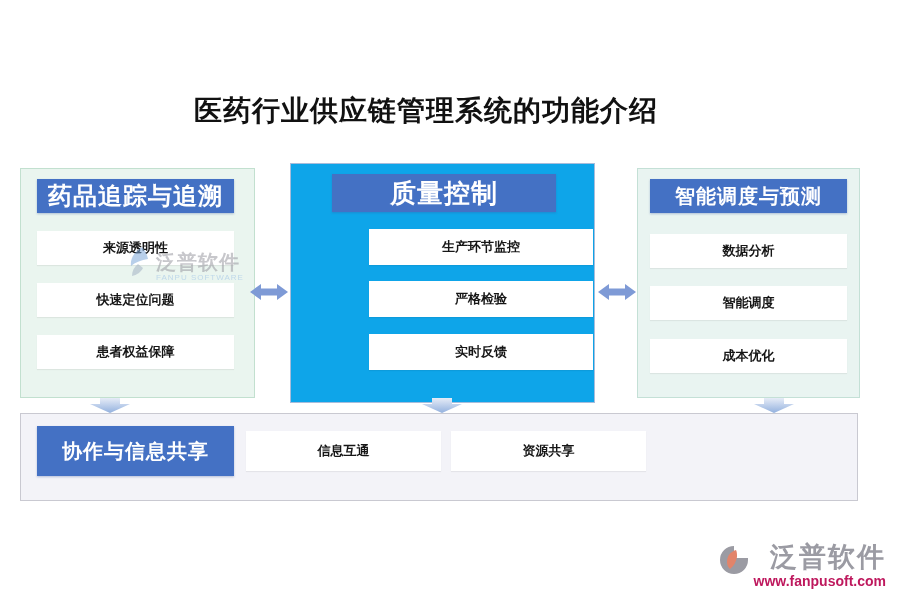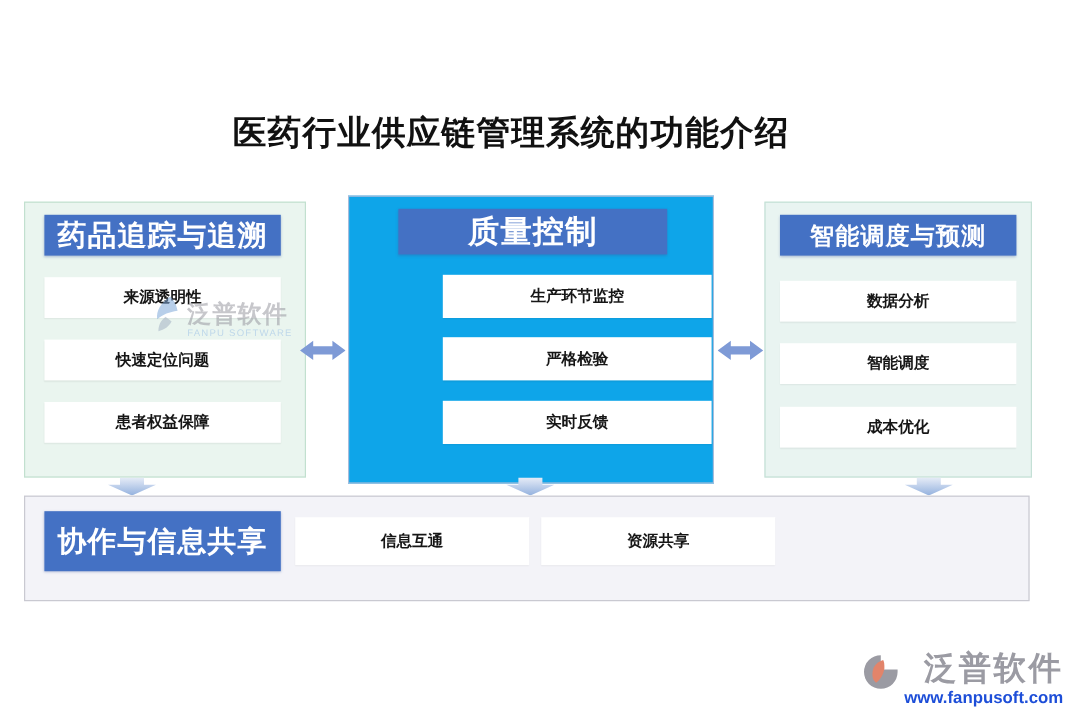--- a/index.html
+++ b/index.html
@@ -21,21 +21,21 @@
   .panel-bottom{left:20px; top:413px;width:838px;height:88px; background:#f3f3f8;border-color:#c9c9d1;}
 
   .hdr{
     position:absolute;background:#4471c4;color:#fff;font-weight:bold;
     display:flex;align-items:center;justify-content:center;letter-spacing:1px;
     box-shadow:0 1px 2px rgba(60,90,160,.35);
   }
   .hdr-left {left:16px;top:10px;width:197px;height:34px;font-size:24px;}
   .hdr-mid  {left:41px;top:10px;width:224px;height:38px;font-size:26px;}
   .hdr-right{left:12px;top:10px;width:197px;height:34px;font-size:20px;}
-  .hdr-bottom{left:16px;top:12px;width:197px;height:50px;font-size:24px;}
+  .hdr-bottom{left:16px;top:12px;width:197px;height:50px;font-size:20px;}
 
   .itm{
     position:absolute;background:#ffffff;color:#161616;font-weight:bold;font-size:13px;
     display:flex;align-items:center;justify-content:center;
     box-shadow:0 1px 1px rgba(0,0,0,.06);
   }
   .panel-left  .itm{left:16px;width:197px;height:34px;}
   .panel-mid   .itm{left:41px;width:224px;height:36px;margin-left:37px;}
   .panel-right .itm{left:12px;width:197px;height:34px;}
   .l1{top:62px}.l2{top:114px}.l3{top:166px}
@@ -59,21 +59,21 @@
     position:absolute;left:128px;top:246px;width:130px;opacity:.55;
     display:flex;align-items:flex-start;gap:2px;pointer-events:none;
   }
   .wm-text{display:flex;flex-direction:column;line-height:1;margin-top:6px;}
   .wm-cn{font-size:20px;color:#9a9aa2;font-weight:bold;letter-spacing:1px;}
   .wm-en{font-size:8px;color:#9cc0e6;letter-spacing:1px;margin-top:2px;font-family:"Liberation Sans",sans-serif;}
 
   .footer-logo{position:absolute;right:14px;bottom:12px;display:flex;align-items:flex-start;gap:4px;}
   .fl-text{display:flex;flex-direction:column;align-items:flex-end;line-height:1;}
   .fl-cn{font-size:27px;color:#9b9ba3;font-weight:bold;letter-spacing:2px;}
-  .fl-url{font-size:14px;color:#1d4ed8;font-weight:bold;margin-top:3px;font-family:"Liberation Sans",sans-serif;}
+  .fl-url{font-size:14px;color:#be185d;font-weight:bold;margin-top:3px;font-family:"Liberation Sans",sans-serif;}
 </style>
 </head>
 <body>
 
 <div class="stage">
 
   <svg width="0" height="0" style="position:absolute" aria-hidden="true">
     <defs>
       <linearGradient id="downGrad" x1="0" y1="0" x2="0" y2="1">
         <stop offset="0" stop-color="#e6ecf7"></stop>

